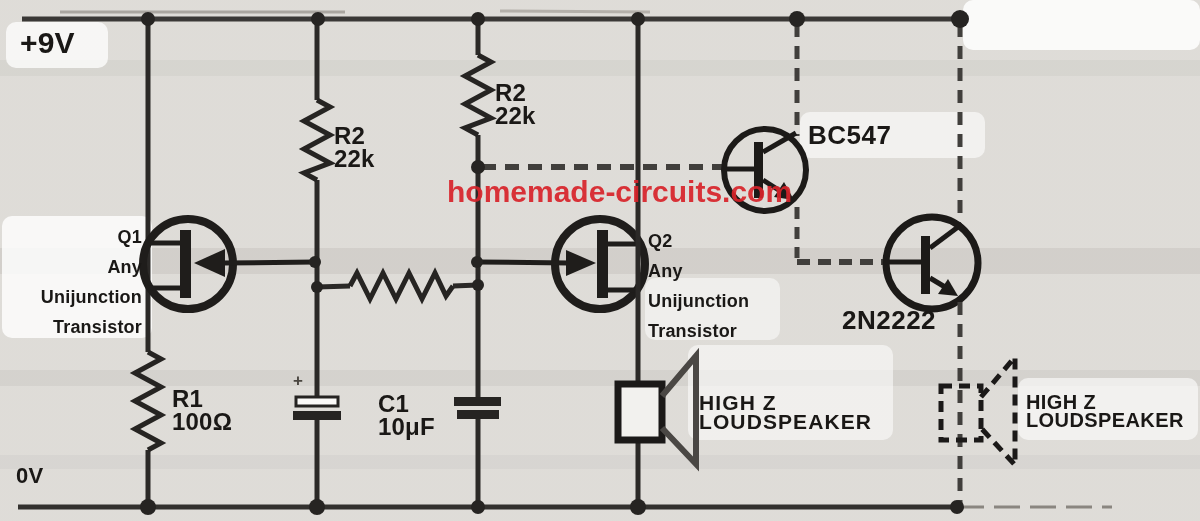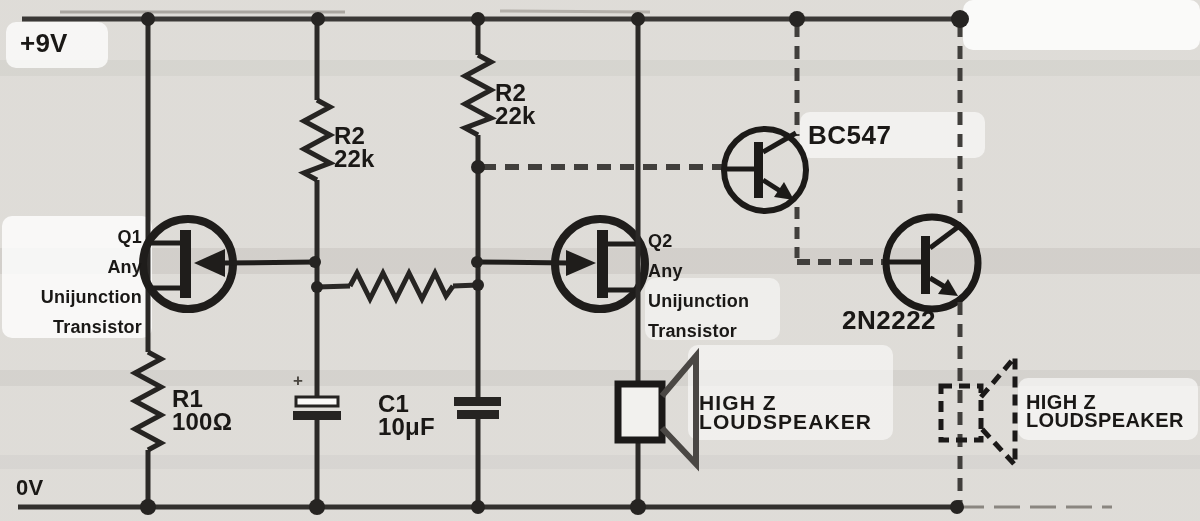--- a/index.html
+++ b/index.html
@@ -12,21 +12,21 @@
     font-family:"Liberation Sans", sans-serif;
   }
   .streak{position:absolute;left:0;width:1200px;pointer-events:none;}
   .patch{position:absolute;border-radius:10px;pointer-events:none;}
   svg{position:absolute;left:0;top:0;}
   .lbl{
     position:absolute;color:#1a1816;font-weight:bold;
     white-space:pre-line;line-height:23px;font-size:24px;
     letter-spacing:0.2px;
   }
-  .supply{font-size:26px;line-height:30px;}
+  .supply{font-size:30px;line-height:30px;}
   .supply0{font-size:22px;line-height:22px;}
   .tblock{font-size:18px;line-height:30px;}
   .part{font-size:26px;line-height:26px;letter-spacing:0.5px;}
   .spk{font-size:21px;line-height:19px;letter-spacing:1.1px;}
   .spk2{font-size:20px;line-height:18px;letter-spacing:0.4px;}
   .watermark{
     font-size:30px;line-height:30px;color:#d8232a;letter-spacing:0px;
     opacity:0.92;
   }
   .polarity{font-size:17px;line-height:17px;color:#4a4640;}
@@ -175,21 +175,21 @@
       <circle cx="957" cy="507" r="7"></circle>
       <circle cx="315" cy="262" r="6"></circle>
         <circle cx="317" cy="287" r="6"></circle>
       <circle cx="477" cy="262" r="6"></circle>
         <circle cx="478" cy="285" r="6"></circle>
       <circle cx="478" cy="167" r="7"></circle>
     </g>
   </svg>
 
   <div class="lbl supply" style="left:20px;top:28px;">+9V</div>
-  <div class="lbl supply0" style="left:16px;top:477px;">0V</div>
+  <div class="lbl supply0" style="left:16px;top:465px;">0V</div>
 
   <div class="lbl" style="left:334px;top:124px;">R2
 22k</div>
   <div class="lbl" style="left:495px;top:81px;">R2
 22k</div>
   <div class="lbl" style="left:172px;top:387px;">R1
 100Ω</div>
   <div class="lbl polarity" style="left:293px;top:372px;">+</div>
   <div class="lbl" style="left:348px;top:392px;margin-left:30px;">C1
 10μF</div>
@@ -204,13 +204,14 @@
 Transistor</div>
 
   <div class="lbl part" style="left:808px;top:122px;text-align:right;">BC547</div>
   <div class="lbl part" style="left:842px;top:307px;">2N2222</div>
 
   <div class="lbl spk" style="left:699px;top:393px;">HIGH Z
 LOUDSPEAKER</div>
   <div class="lbl spk2" style="left:1026px;top:393px;">HIGH Z
 LOUDSPEAKER</div>
 
+  <div class="lbl watermark" style="left:447px;top:177px;">homemade-circuits.com</div>
 </div>
 
 </body></html>

